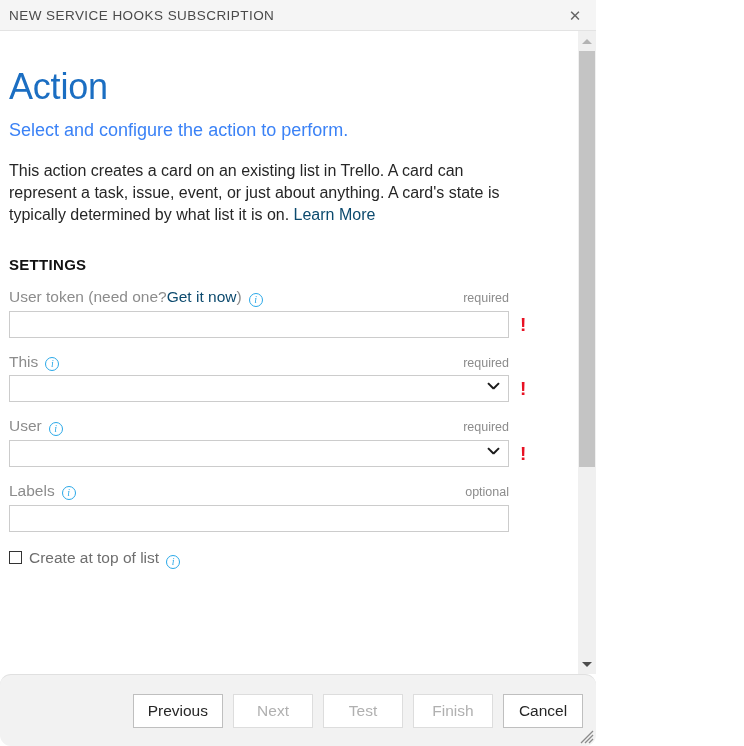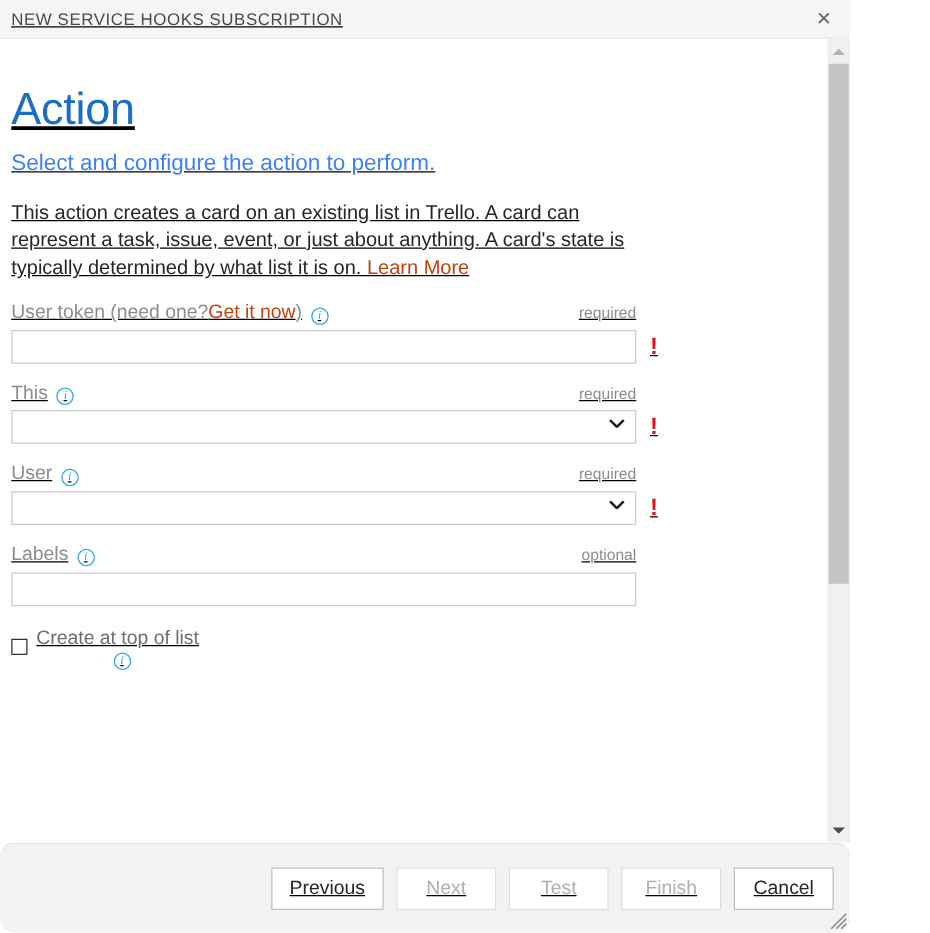--- a/index.html
+++ b/index.html
@@ -10,27 +10,26 @@
     width: 744px;
     height: 746px;
     overflow: hidden;
     background: #ffffff;
     font-family: "Liberation Sans", sans-serif;
     -webkit-font-smoothing: antialiased;
   }
 
   .dialog {
     position: relative;
-    width: 680px;
+    width: 596px;
     height: 746px;
     background: #ffffff;
     box-sizing: border-box;
     display: flex;
     flex-direction: column;
-    text-decoration: underline;
   }
 
   
   .titlebar {
     height: 30px;
     min-height: 30px;
     background: #f5f5f5;
     border-bottom: 1px solid #e3e3e3;
     display: flex;
     align-items: center;
@@ -180,21 +179,21 @@
   .chev::after  { left: 4px;  transform: rotate(-45deg); }
 
   .desc {
     width: 500px;
     font-size: 16px;
     color: #262626;
     line-height: 1.38;
     margin-top: 18px;
   }
   .link {
-    color: #c2410c;
+    color: #0c4a6e;
     text-decoration: none;
     cursor: pointer;
   }
 
   .settings-head {
     font-size: 15px;
     font-weight: bold;
     color: #111111;
     letter-spacing: 0.3px;
     margin-top: 30px;
@@ -289,22 +288,21 @@
     border: 1.4px solid #333333;
     box-sizing: border-box;
     background: #ffffff;
     cursor: pointer;
     margin-right: 7px;
   }
   .cb-label {
     font-size: 15.5px;
     color: #6e6e6e;
     display: flex;
-    align-items: center;
-    flex-direction: column;
+    align-items: flex-end;
   }
 
   
   .footer {
     height: 72px;
     min-height: 72px;
     background: #f2f2f2;
     border-top: 1px solid #e0e0e0;
     display: flex;
     align-items: center;
@@ -358,20 +356,21 @@
     <div class="content">
 
       <div class="page-title">Action</div>
       <div class="page-subtitle">Select and configure the action to perform.</div>
 
 
       <div class="desc">
         <span>This action creates a card on an existing list in Trello. A card can represent a task, issue, event, or just about anything. A card's state is typically determined by what list it is on. </span><a class="link">Learn More</a>
       </div>
 
+      <div class="settings-head">SETTINGS</div>
 
       <div class="setting">
         <div class="setting-labelrow">
           <div class="setting-label">
             <span>User token (need one? </span>
               <a class="link">Get it now</a>
               <span>)</span>
             <span class="info-icon">i</span>
           </div>
           <div class="req-tag">required</div>

